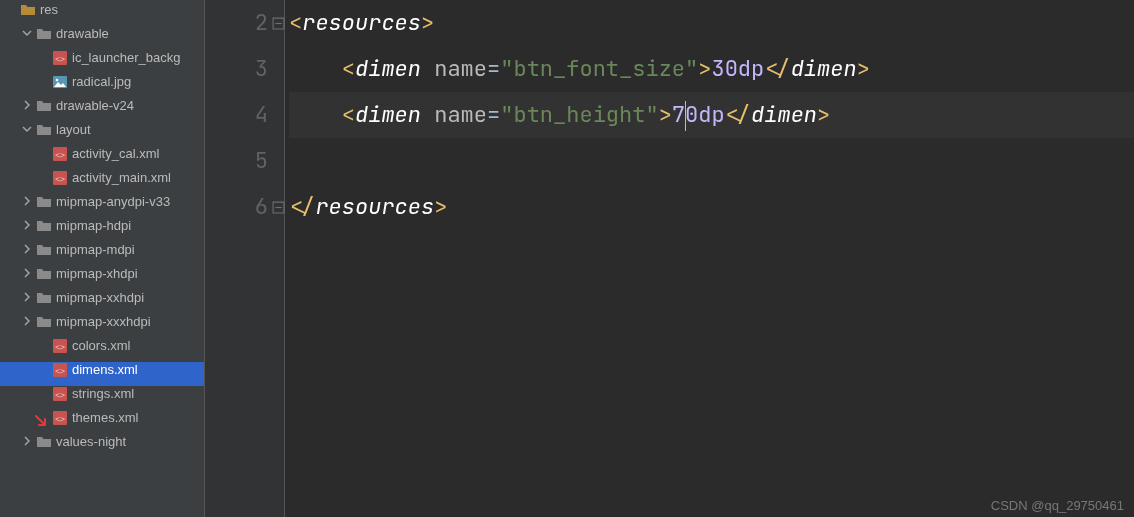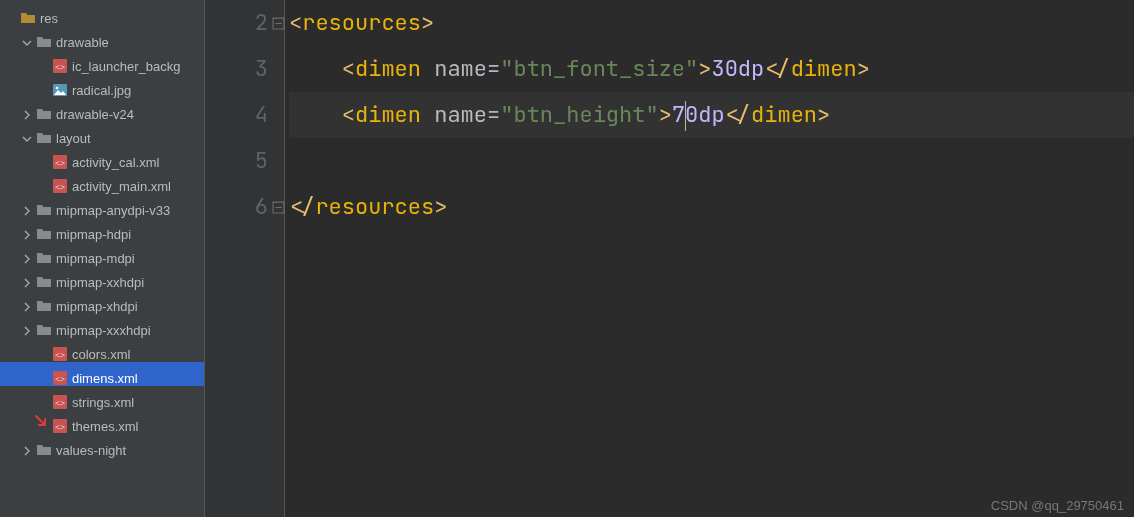--- a/index.html
+++ b/index.html
@@ -14,21 +14,21 @@
 
 #sidebar {
   width:205px; height:100%;
   background:#3c3f41; color:#bbbbbb;
   overflow:hidden;
   border-right:1px solid #555555;
   user-select:none;
 }
 .tree { padding-top:2px; }
 .tree-row {
-  height:24px; display:flex; align-items:flex-end;
+  height:24px; display:flex; align-items:flex-start;
   white-space:nowrap;
   cursor:pointer;
 }
 .tree-row.sel { background:#2f65ca; color:#ffffff; }
 .arrow {
   width:14px; height:14px;
   flex:0 0 14px;
   display:flex; align-items:center; justify-content:center;
   margin-right:2px;
 }
@@ -83,21 +83,21 @@
 }
 .code .line { height:46px; white-space:pre; }
 .code .line.hl { background:#323232; }
 .caret {
   display:inline-block; width:1px; height:30px;
   background:#bbbbbb; vertical-align:middle;
   margin:0 -0.5px;
 }
 
 .tag-br   { color:#e8bf6a; }   
-.tag-name { color:#eab308; }
+.tag-name { color:#ffffff;font-style:italic; }
 .attr     { color:#bababa; }
 .eq       { color:#a9b7c6; }
 .str      { color:#6a8759; }
 .txt      { color:#c4b5fd; }
 
 .watermark {
   position:absolute;
   right:10px; bottom:4px;
   color:#777; font-size:13px;
   font-family:"Segoe UI",Arial,sans-serif;
@@ -253,35 +253,35 @@
         <span class="arrow">
           <svg viewBox="0 0 10 10">
             <path d="M3 1l4 4-4 4" stroke="#a7a7a7" fill="none" stroke-width="1.4"></path>
           </svg>
         </span>
         <span class="icon">
           <svg viewBox="0 0 16 16">
             <path d="M1 3h5l1.5 2H15v8H1z" fill="#8a8a8a"></path>
           </svg>
         </span>
+        <span class="tree-label">mipmap-xhdpi</span>
+      </div>
+      <div class="tree-row">
+        <span class="indent" style="width: 20px;"></span>
+        <span class="arrow">
+          <svg viewBox="0 0 10 10">
+            <path d="M3 1l4 4-4 4" stroke="#a7a7a7" fill="none" stroke-width="1.4"></path>
+          </svg>
+        </span>
+        <span class="icon">
+          <svg viewBox="0 0 16 16">
+            <path d="M1 3h5l1.5 2H15v8H1z" fill="#8a8a8a"></path>
+          </svg>
+        </span>
         <span class="tree-label">mipmap-xxhdpi</span>
-      </div>
-      <div class="tree-row">
-        <span class="indent" style="width: 20px;"></span>
-        <span class="arrow">
-          <svg viewBox="0 0 10 10">
-            <path d="M3 1l4 4-4 4" stroke="#a7a7a7" fill="none" stroke-width="1.4"></path>
-          </svg>
-        </span>
-        <span class="icon">
-          <svg viewBox="0 0 16 16">
-            <path d="M1 3h5l1.5 2H15v8H1z" fill="#8a8a8a"></path>
-          </svg>
-        </span>
-        <span class="tree-label">mipmap-xhdpi</span>
       </div>
       <div class="tree-row">
         <span class="indent" style="width: 20px;"></span>
         <span class="arrow">
           <svg viewBox="0 0 10 10">
             <path d="M3 1l4 4-4 4" stroke="#a7a7a7" fill="none" stroke-width="1.4"></path>
           </svg>
         </span>
         <span class="icon">
           <svg viewBox="0 0 16 16">

